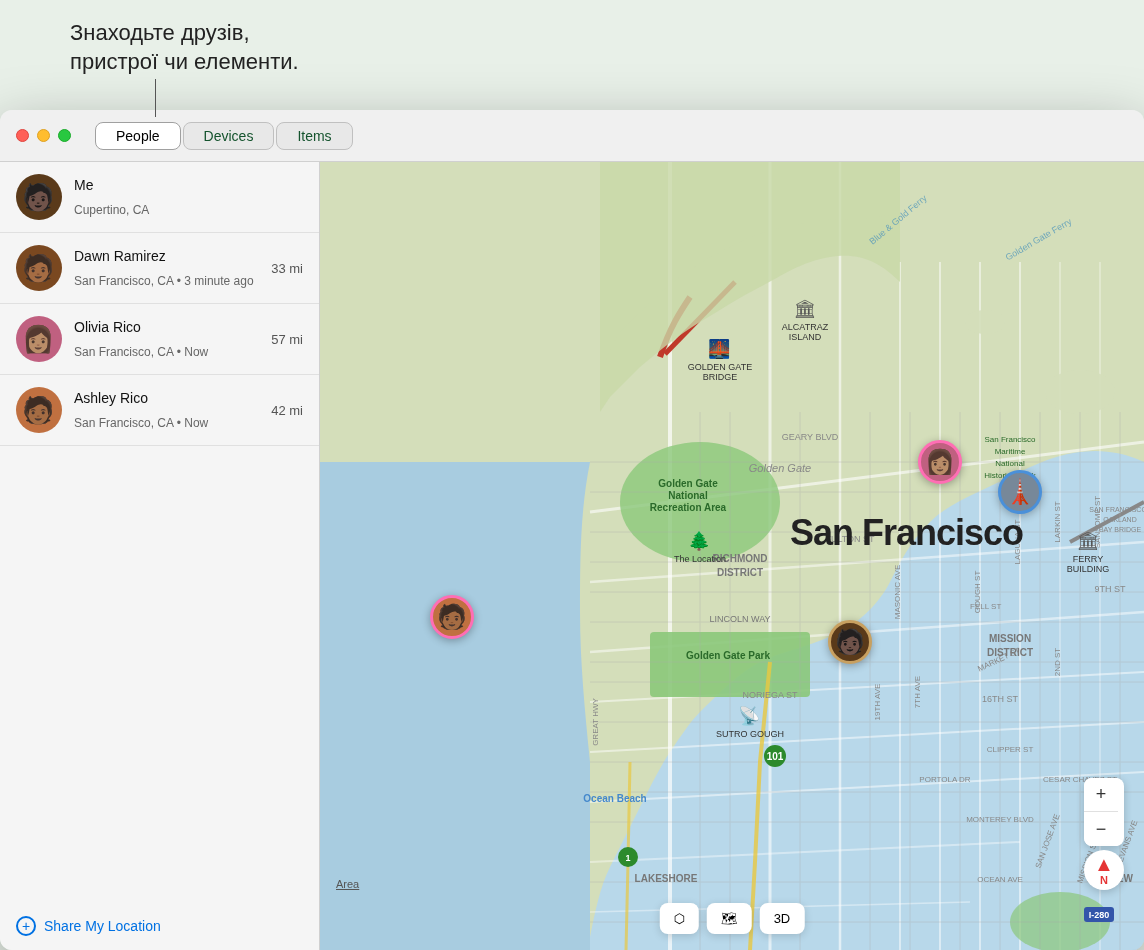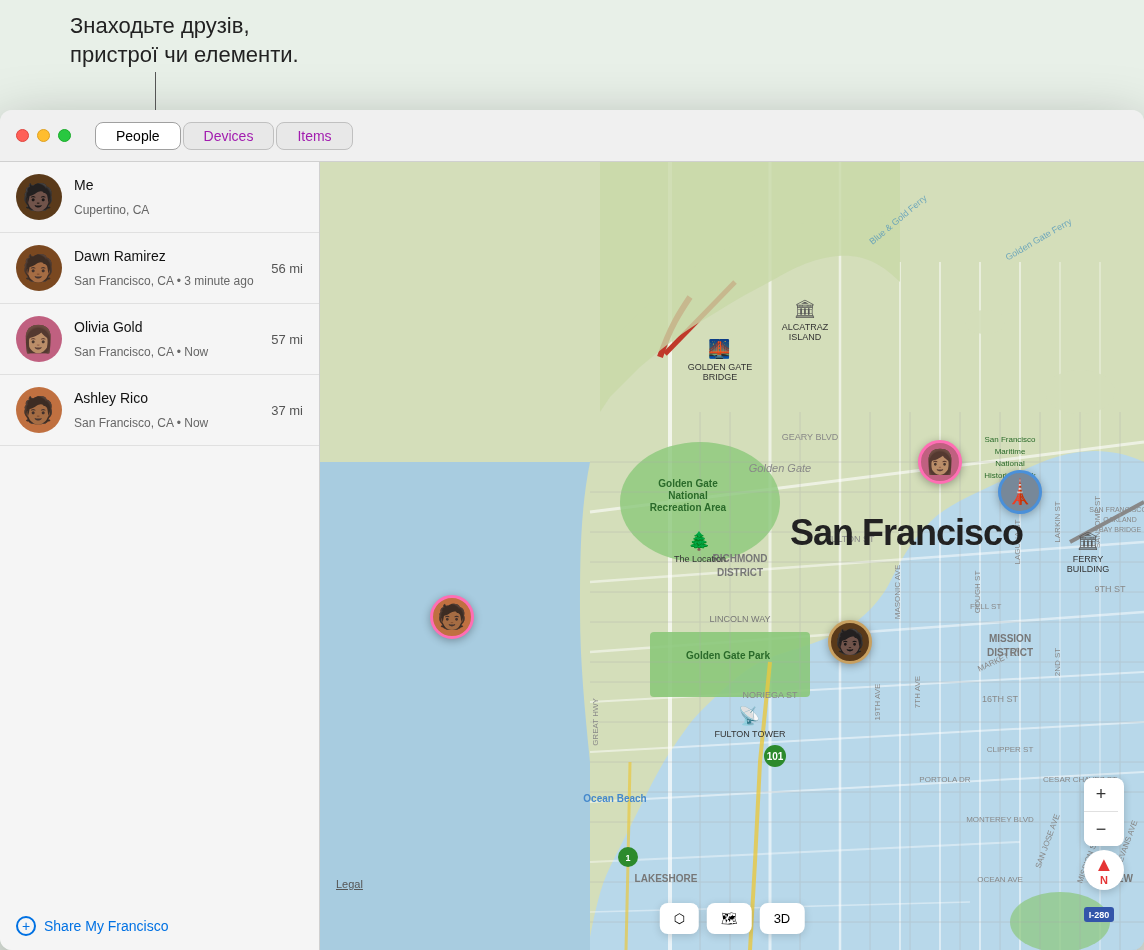--- a/index.html
+++ b/index.html
@@ -7,21 +7,21 @@
       width: 1144px;
       height: 950px;
       font-family: -apple-system, BlinkMacSystemFont, 'SF Pro Text', 'Helvetica Neue', sans-serif;
       overflow: hidden;
       background: #e8f0e8;
     }
 
     
     .tooltip-area {
       position: absolute;
-      top: 0;
+      top: 7px;
       left: 0;
       width: 320px;
       height: 110px;
       display: flex;
       align-items: flex-start;
       padding: 4px 20px;
       z-index: 100;
     }
     .tooltip-line {
       position: absolute;
@@ -93,21 +93,21 @@
       border: 1px solid #c0c0c0;
       background: #fff;
       color: #000;
     }
     .tab.active {
       background: #fff;
       border-color: #a0a0a0;
     }
     .tab:not(.active) {
       background: #e8e8e8;
-      color: #a21caf;
+      color: #14532d;
     }
 
     
     .content {
       display: flex;
       flex: 1;
       overflow: hidden;
     }
 
     
@@ -383,46 +383,46 @@
           <div class="person-location">Cupertino, CA</div>
         </div>
       </div>
 
       <div class="person-item">
         <div class="avatar" style="background:#7a4820;">🧑🏾</div>
         <div class="person-info">
           <div class="person-name">Dawn Ramirez</div>
           <div class="person-location">San Francisco, CA • 3 minute ago</div>
         </div>
-        <div class="person-distance">56 mi</div>
+        <div class="person-distance">33 mi</div>
       </div>
 
       <div class="person-item">
         <div class="avatar" style="background:#c06080;">👩🏽</div>
         <div class="person-info">
-          <div class="person-name">Olivia Gold</div>
+          <div class="person-name">Olivia Rico</div>
           <div class="person-location">San Francisco, CA • Now</div>
         </div>
         <div class="person-distance">57 mi</div>
       </div>
 
       <div class="person-item">
         <div class="avatar" style="background:#c07040;">🧑🏾</div>
         <div class="person-info">
           <div class="person-name">Ashley Rico</div>
           <div class="person-location">San Francisco, CA • Now</div>
         </div>
-        <div class="person-distance">37 mi</div>
+        <div class="person-distance">42 mi</div>
       </div>
 
       <div style="flex:1;"></div>
 
       <div class="share-location">
         <div class="share-location-icon">+</div>
-        <span>Share My Francisco</span>
+        <span>Share My Location</span>
       </div>
 
     </div>
 
     <div class="map-area">
 
       
       <svg class="map-svg" viewBox="0 0 824 788" xmlns="http://www.w3.org/2000/svg">
 
         <rect width="824" height="788" fill="#a8cce0"></rect>
@@ -612,21 +612,21 @@
 
       
       <div class="landmark" style="left:380px; top:385px;">
         <div class="landmark-icon">🌲</div>
         <div class="landmark-label">The Location</div>
       </div>
 
       
       <div class="landmark" style="left:430px; top:560px;">
         <div class="landmark-icon">📡</div>
-        <div class="landmark-label">FULTON TOWER</div>
+        <div class="landmark-label">SUTRO GOUGH</div>
       </div>
 
       
       <div class="landmark" style="left:768px; top:390px;">
         <div class="landmark-icon">🏛</div>
         <div class="landmark-label">FERRY<br>BUILDING</div>
       </div>
 
       
       
@@ -643,21 +643,21 @@
       <div class="map-pin" style="left:620px; top:300px;">
         <div class="map-pin-avatar pink-border" style="background:#c06080;">👩🏽</div>
       </div>
 
       
       <div class="map-pin" style="left:700px; top:330px;">
         <div class="map-pin-avatar blue-border" style="background:#778899;">🗼</div>
       </div>
 
       
-      <div class="map-legal">Legal</div>
+      <div class="map-legal">Area</div>
 
       
       <div class="map-bottom-bar">
         <div class="map-bottom-btn">
           <span>⬡</span>
         </div>
         <div class="map-bottom-btn">
           <span>🗺</span>
         </div>
         <div class="map-bottom-btn">

